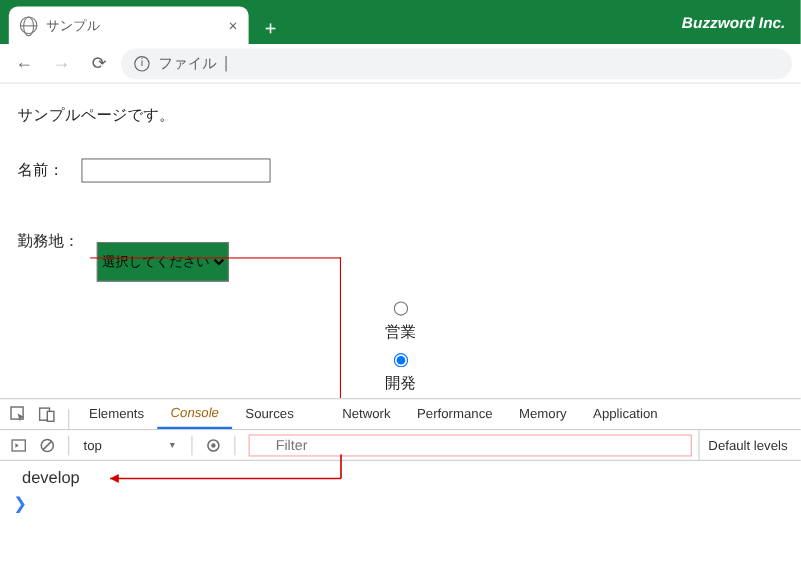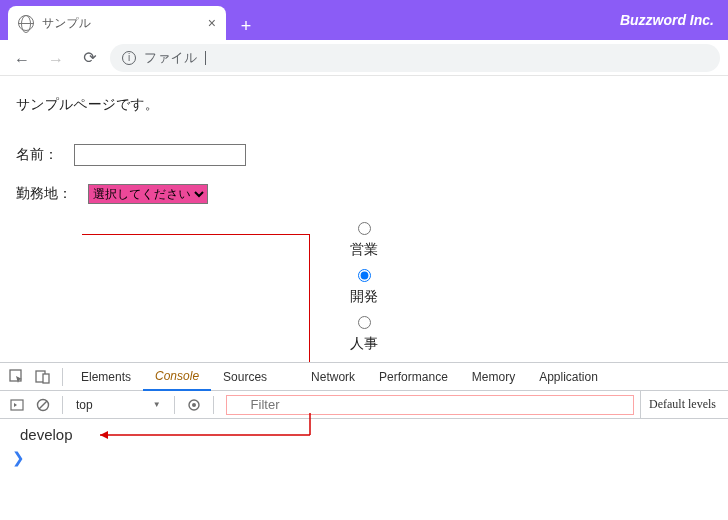--- a/index.html
+++ b/index.html
@@ -1,18 +1,18 @@
 <!DOCTYPE html>
 <html><head>
 <meta charset="utf-8">
 <style>
 * { margin: 0; padding: 0; box-sizing: border-box; font-family: Arial, "Hiragino Sans", "Meiryo", sans-serif; }
 body { width: 728px; height: 520px; overflow: hidden; background: #fff; }
 
-.title-bar { background: #8b5cf6; height: 40px; display: flex; align-items: flex-end; padding-left: 8px; padding-right: 14px; justify-content: space-between; }
+.title-bar { background: #15803d; height: 40px; display: flex; align-items: flex-end; padding-left: 8px; padding-right: 14px; justify-content: space-between; }
 .brand { color: #fff; font-weight: bold; font-size: 14px; font-style: italic; align-self: center; }
 .tab-strip { display: flex; height: 34px; align-items: flex-end; }
 .tab { background: #fff; border-top-left-radius: 8px; border-top-right-radius: 8px; height: 34px; width: 218px; display: flex; align-items: center; padding: 0 10px; font-size: 12px; color: #5a5a5a; gap: 8px; }
 .tab-globe { width: 16px; height: 16px; border: 1px solid #777; border-radius: 50%; position: relative; display: inline-block; }
 .tab-globe::before { content: ""; position: absolute; top: -1px; left: 50%; width: 8px; height: 16px; border: 1px solid #777; border-radius: 50%; transform: translateX(-50%); }
 .tab-globe::after { content: ""; position: absolute; top: 50%; left: -1px; width: 16px; height: 0; border-top: 1px solid #777; }
 .tab-title { flex: 1; }
 .tab-close { color: #666; font-size: 14px; cursor: pointer; }
 .new-tab { width: 28px; height: 28px; display: flex; align-items: center; justify-content: center; color: #fff; font-size: 18px; margin-left: 6px; cursor: pointer; }
 
@@ -20,39 +20,39 @@
 .nav-btn { width: 28px; height: 28px; display: flex; align-items: center; justify-content: center; color: #606368; font-size: 16px; border-radius: 50%; }
 .nav-btn.disabled { color: #c2c2c2; }
 .omnibox { flex: 1; height: 28px; background: #f1f3f4; border-radius: 14px; display: flex; align-items: center; padding: 0 12px; gap: 8px; color: #5f6368; font-size: 13px; }
 .info-icon { width: 14px; height: 14px; border: 1px solid #5f6368; border-radius: 50%; display: flex; align-items: center; justify-content: center; font-size: 10px; }
 .cursor-line { width: 1px; height: 14px; background: #5f6368; }
 
 .page { padding: 20px 16px; font-size: 14px; color: #222; height: 286px; }
 .page p { margin-bottom: 30px; }
 .field-row { margin-bottom: 18px; display: flex; align-items: center; gap: 16px; }
 .field-row input[type=text] { width: 172px; height: 22px; border: 1px solid #767676; padding: 0 4px; }
-.field-row select { height: 20px; font-size: 12px; border: 1px solid #767676; background: #ec4899; }
+.field-row select { height: 36px; font-size: 12px; border: 1px solid #767676; background: #15803d; margin-top: 36px; }
 .radio-group { margin-top: 10px; }
 .radio-row { display: flex; align-items: center; gap: 6px; margin-bottom: 10px; font-size: 14px; flex-direction: column; }
 .radio-row input[type=radio] { width: 13px; height: 13px; accent-color: #0075ff; }
 
 .annot-box { position: absolute; border: 1.5px solid #d40000; pointer-events: none; }
 .annot-arrow { position: absolute; pointer-events: none; }
 
 .devtools { border-top: 1px solid #cacdd1; background: #fff; font-size: 12px; color: #333; }
-.dt-tabs { height: 28px; border-bottom: 1px solid #cacdd1; display: flex; align-items: center; padding: 0 4px; }
+.dt-tabs { height: 28px; border-bottom: 1px solid #cacdd1; display: flex; align-items: flex-end; padding: 0 4px; }
 .dt-icon { width: 26px; height: 26px; display: flex; align-items: center; justify-content: center; color: #6e6e6e; }
 .dt-sep { width: 1px; height: 18px; background: #cacdd1; margin: 0 6px; }
 .dt-tab { padding: 0 12px; height: 28px; display: flex; align-items: center; color: #333; cursor: pointer; }
 .dt-tab.active { color: #a16207; border-bottom: 2px solid #1a73e8; font-style: italic; }
 .dt-toolbar { height: 28px; border-bottom: 1px solid #cacdd1; display: flex; align-items: center; padding: 0 4px; }
 .dt-toolbar .ctx { border: 1px solid transparent; padding: 2px 6px; color: #303030; display: flex; align-items: center; gap: 60px; }
 .dt-toolbar .ctx::after { content: "▼"; font-size: 8px; color: #6e6e6e; }
 .filter-input { flex: 1; border: 1px solid #fca5a5; height: 20px; padding: 0 24px; margin: 0 6px; color: #9a9a9a; font-size: 13px; }
-.levels { color: #303030; padding: 0 8px; height: 28px; display: flex; align-items: center; border-left: 1px solid #cacdd1; font-family: Liberation Serif, serif; }
+.levels { color: #303030; padding: 0 8px; height: 28px; display: flex; align-items: center; border-left: 1px solid #cacdd1; }
 .console-body { padding: 4px 8px; font-family: Menlo, Consolas, monospace; font-size: 15px; }
 .console-line { padding: 3px 12px; color: #303030; }
 .console-prompt { padding: 3px 4px; color: #367cf1; }
 
 svg { display: block; }
 </style>
 </head>
 <body>
 
 <div class="title-bar">

